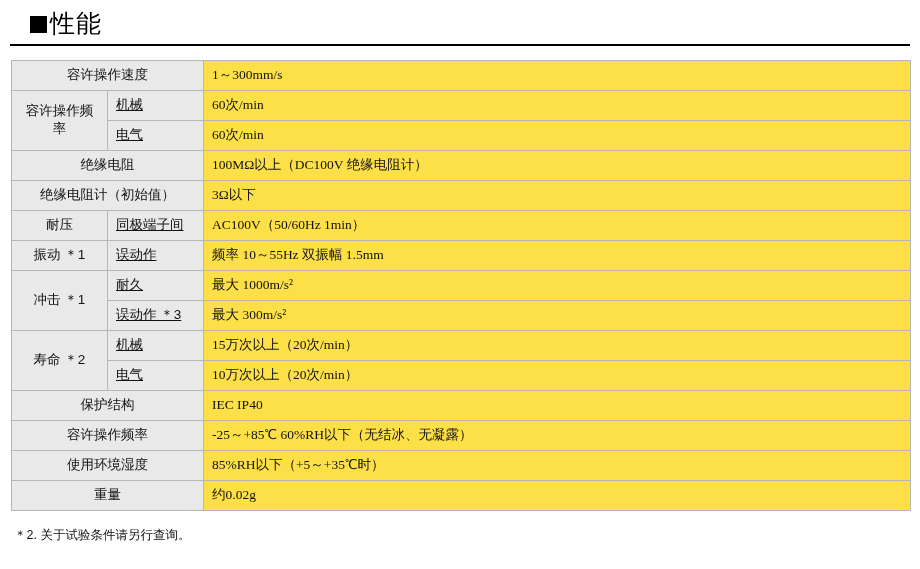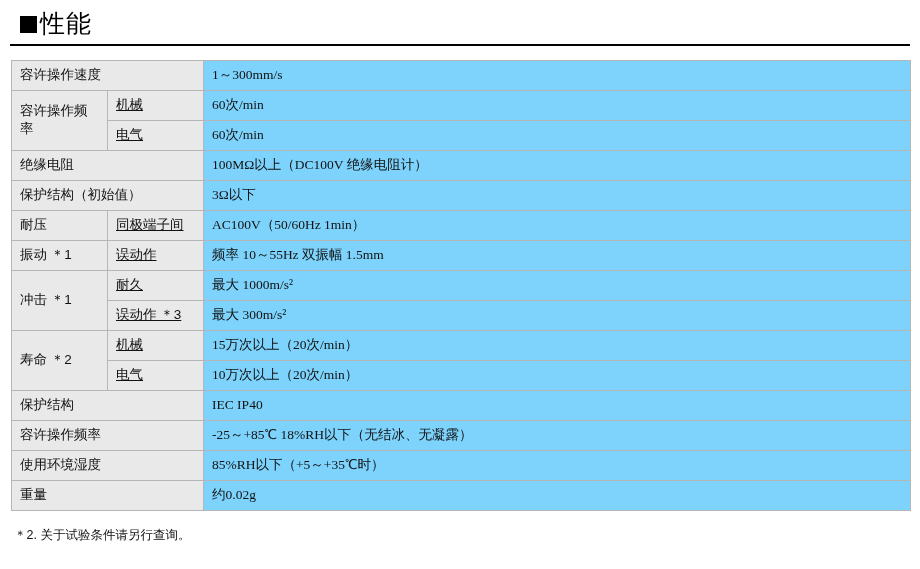--- a/index.html
+++ b/index.html
@@ -21,21 +21,21 @@
     box-sizing: border-box;
     padding: 8px 10px 0 10px;
   }
   
   .heading {
     display: flex;
     align-items: center;
     font-size: 25px;
     font-weight: normal;
     letter-spacing: 1px;
-    margin: 2px 0 6px 10px;
+    margin: 2px 0 6px 20px;
     color: #000000;
   }
   .heading .sq {
     display: inline-block;
     width: 17px;
     height: 17px;
     background: #000000;
     margin-right: 3px;
     position: relative;
     top: 1px;
@@ -60,28 +60,29 @@
     border: 1px solid #b6b6b6;
     font-size: 13.5px;
     padding: 4px 8px;
     vertical-align: middle;
     height: 21px;
     line-height: 1.35;
   }
   td.c1 {
     background: #e9e9e9;
     width: 175px;
+    text-align: center;
   }
   td.c2 {
     background: #e9e9e9;
     width: 112px;
     text-decoration: underline;
   }
   td.c3 {
-    background: #7dd3fc;
+    background: #fde047;
     font-family: "Liberation Serif", serif;
     font-size: 14px;
   }
   td.span12 {
     background: #e9e9e9;
   }
   
   .notes {
     margin: 14px 0 0 4px;
     font-size: 12.5px;
@@ -120,21 +121,21 @@
         <td class="c2">电气</td>
         <td class="c3">60次/min</td>
       </tr>
 
       <tr>
         <td class="c1 span12" colspan="2">绝缘电阻</td>
         <td class="c3">100MΩ以上（DC100V 绝缘电阻计）</td>
       </tr>
 
       <tr>
-        <td class="c1 span12" colspan="2">保护结构（初始值）</td>
+        <td class="c1 span12" colspan="2">绝缘电阻计（初始值）</td>
         <td class="c3">3Ω以下</td>
       </tr>
 
       <tr>
         <td class="c1">耐压</td>
         <td class="c2">同极端子间</td>
         <td class="c3">AC100V（50/60Hz 1min）</td>
       </tr>
 
       <tr>
@@ -163,21 +164,21 @@
         <td class="c3">10万次以上（20次/min）</td>
       </tr>
 
       <tr>
         <td class="c1 span12" colspan="2">保护结构</td>
         <td class="c3">IEC IP40</td>
       </tr>
 
       <tr>
         <td class="c1 span12" colspan="2">容许操作频率</td>
-        <td class="c3">-25～+85℃  18%RH以下（无结冰、无凝露）</td>
+        <td class="c3">-25～+85℃  60%RH以下（无结冰、无凝露）</td>
       </tr>
 
       <tr>
         <td class="c1 span12" colspan="2">使用环境湿度</td>
         <td class="c3">85%RH以下（+5～+35℃时）</td>
       </tr>
 
       <tr>
         <td class="c1 span12" colspan="2">重量</td>
         <td class="c3">约0.02g</td>

